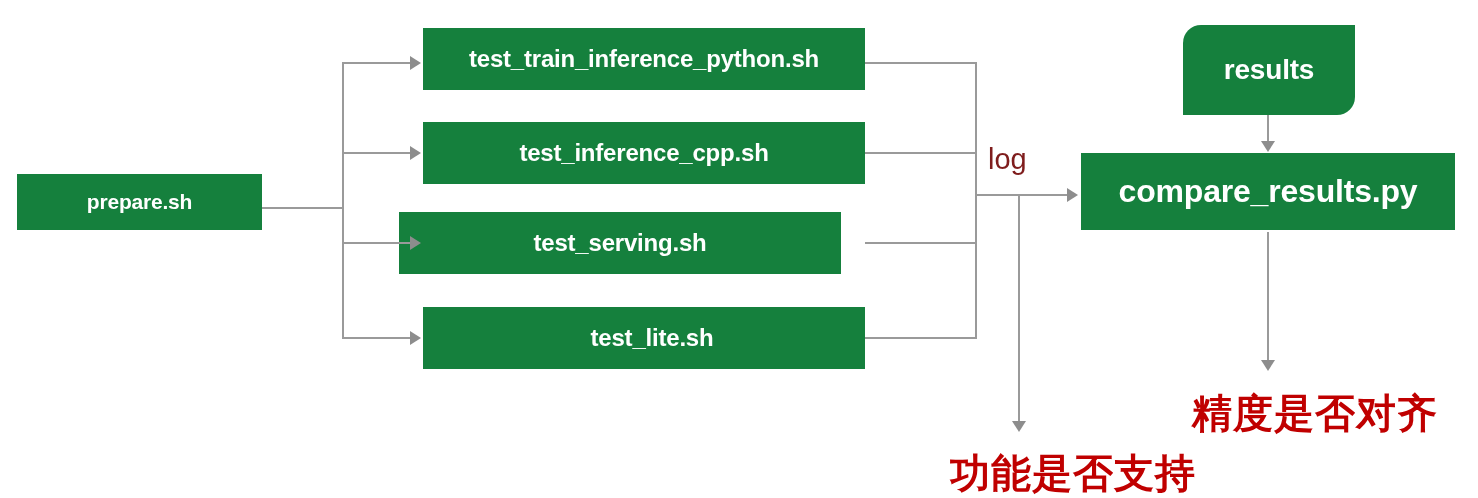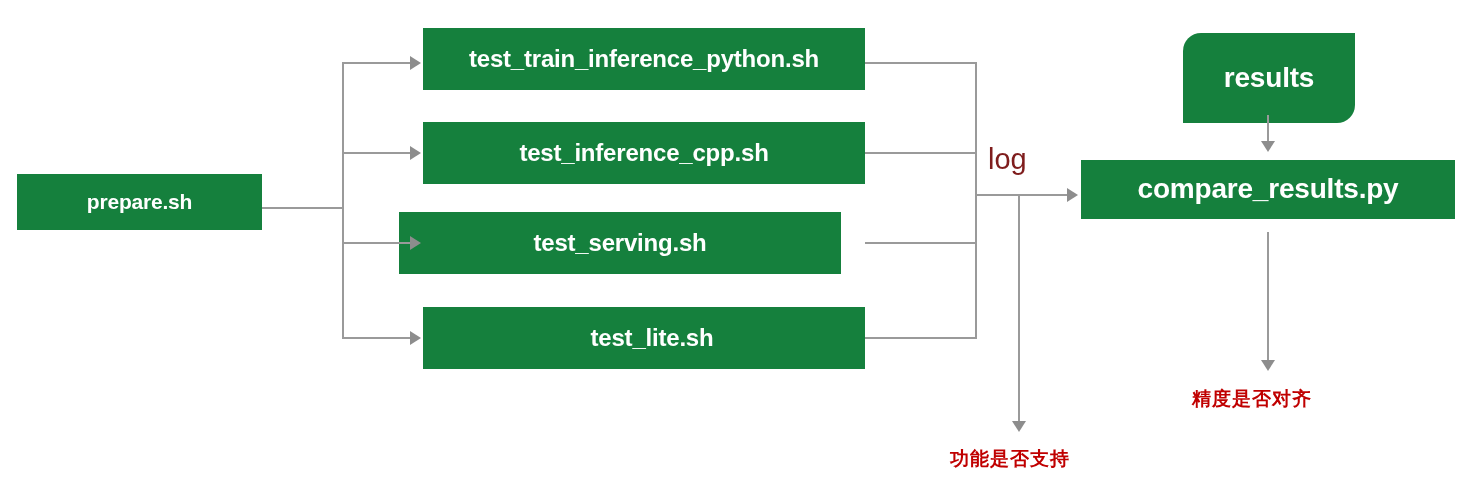--- a/index.html
+++ b/index.html
@@ -48,25 +48,24 @@
   }
   #node-lite {
     left: 423px; top: 307px;  width: 442px; height: 62px;
     font-size: 24px;
     padding-left: 16px;
   }
   #node-results {
     left: 1183px; top: 25px;  width: 172px; height: 90px;
     font-size: 28px;
     border-radius: 18px 0 18px 0;
-    margin-top: 8px;
   }
   #node-compare {
-    left: 1081px; top: 160px; width: 374px; height: 59px;
-    font-size: 28px;
+    left: 1081px; top: 153px; width: 374px; height: 77px;
+    font-size: 32px;
   }
   
   .edge-h, .edge-v {
     position: absolute;
     background: #9a9a9a;
   }
   .edge-h { height: 2px; }
   .edge-v { width: 2px; }
   .arrow-r {
     position: absolute;
@@ -87,21 +86,21 @@
     position: absolute;
     left: 988px; top: 145px;
     font-size: 29px;
     color: #7f1d1d;
     line-height: 1;
     white-space: nowrap;
   }
   .label-red {
     position: absolute;
     color: #C00000;
-    font-size: 19px;
+    font-size: 40px;
     font-weight: bold;
     white-space: nowrap;
     letter-spacing: 1px;
     text-align: right;
   }
   #label-function-support { left: 950px;  top: 446px; }
   #label-precision-align  { left: 1192px; top: 386px; }
 </style>
 </head>
 <body>

